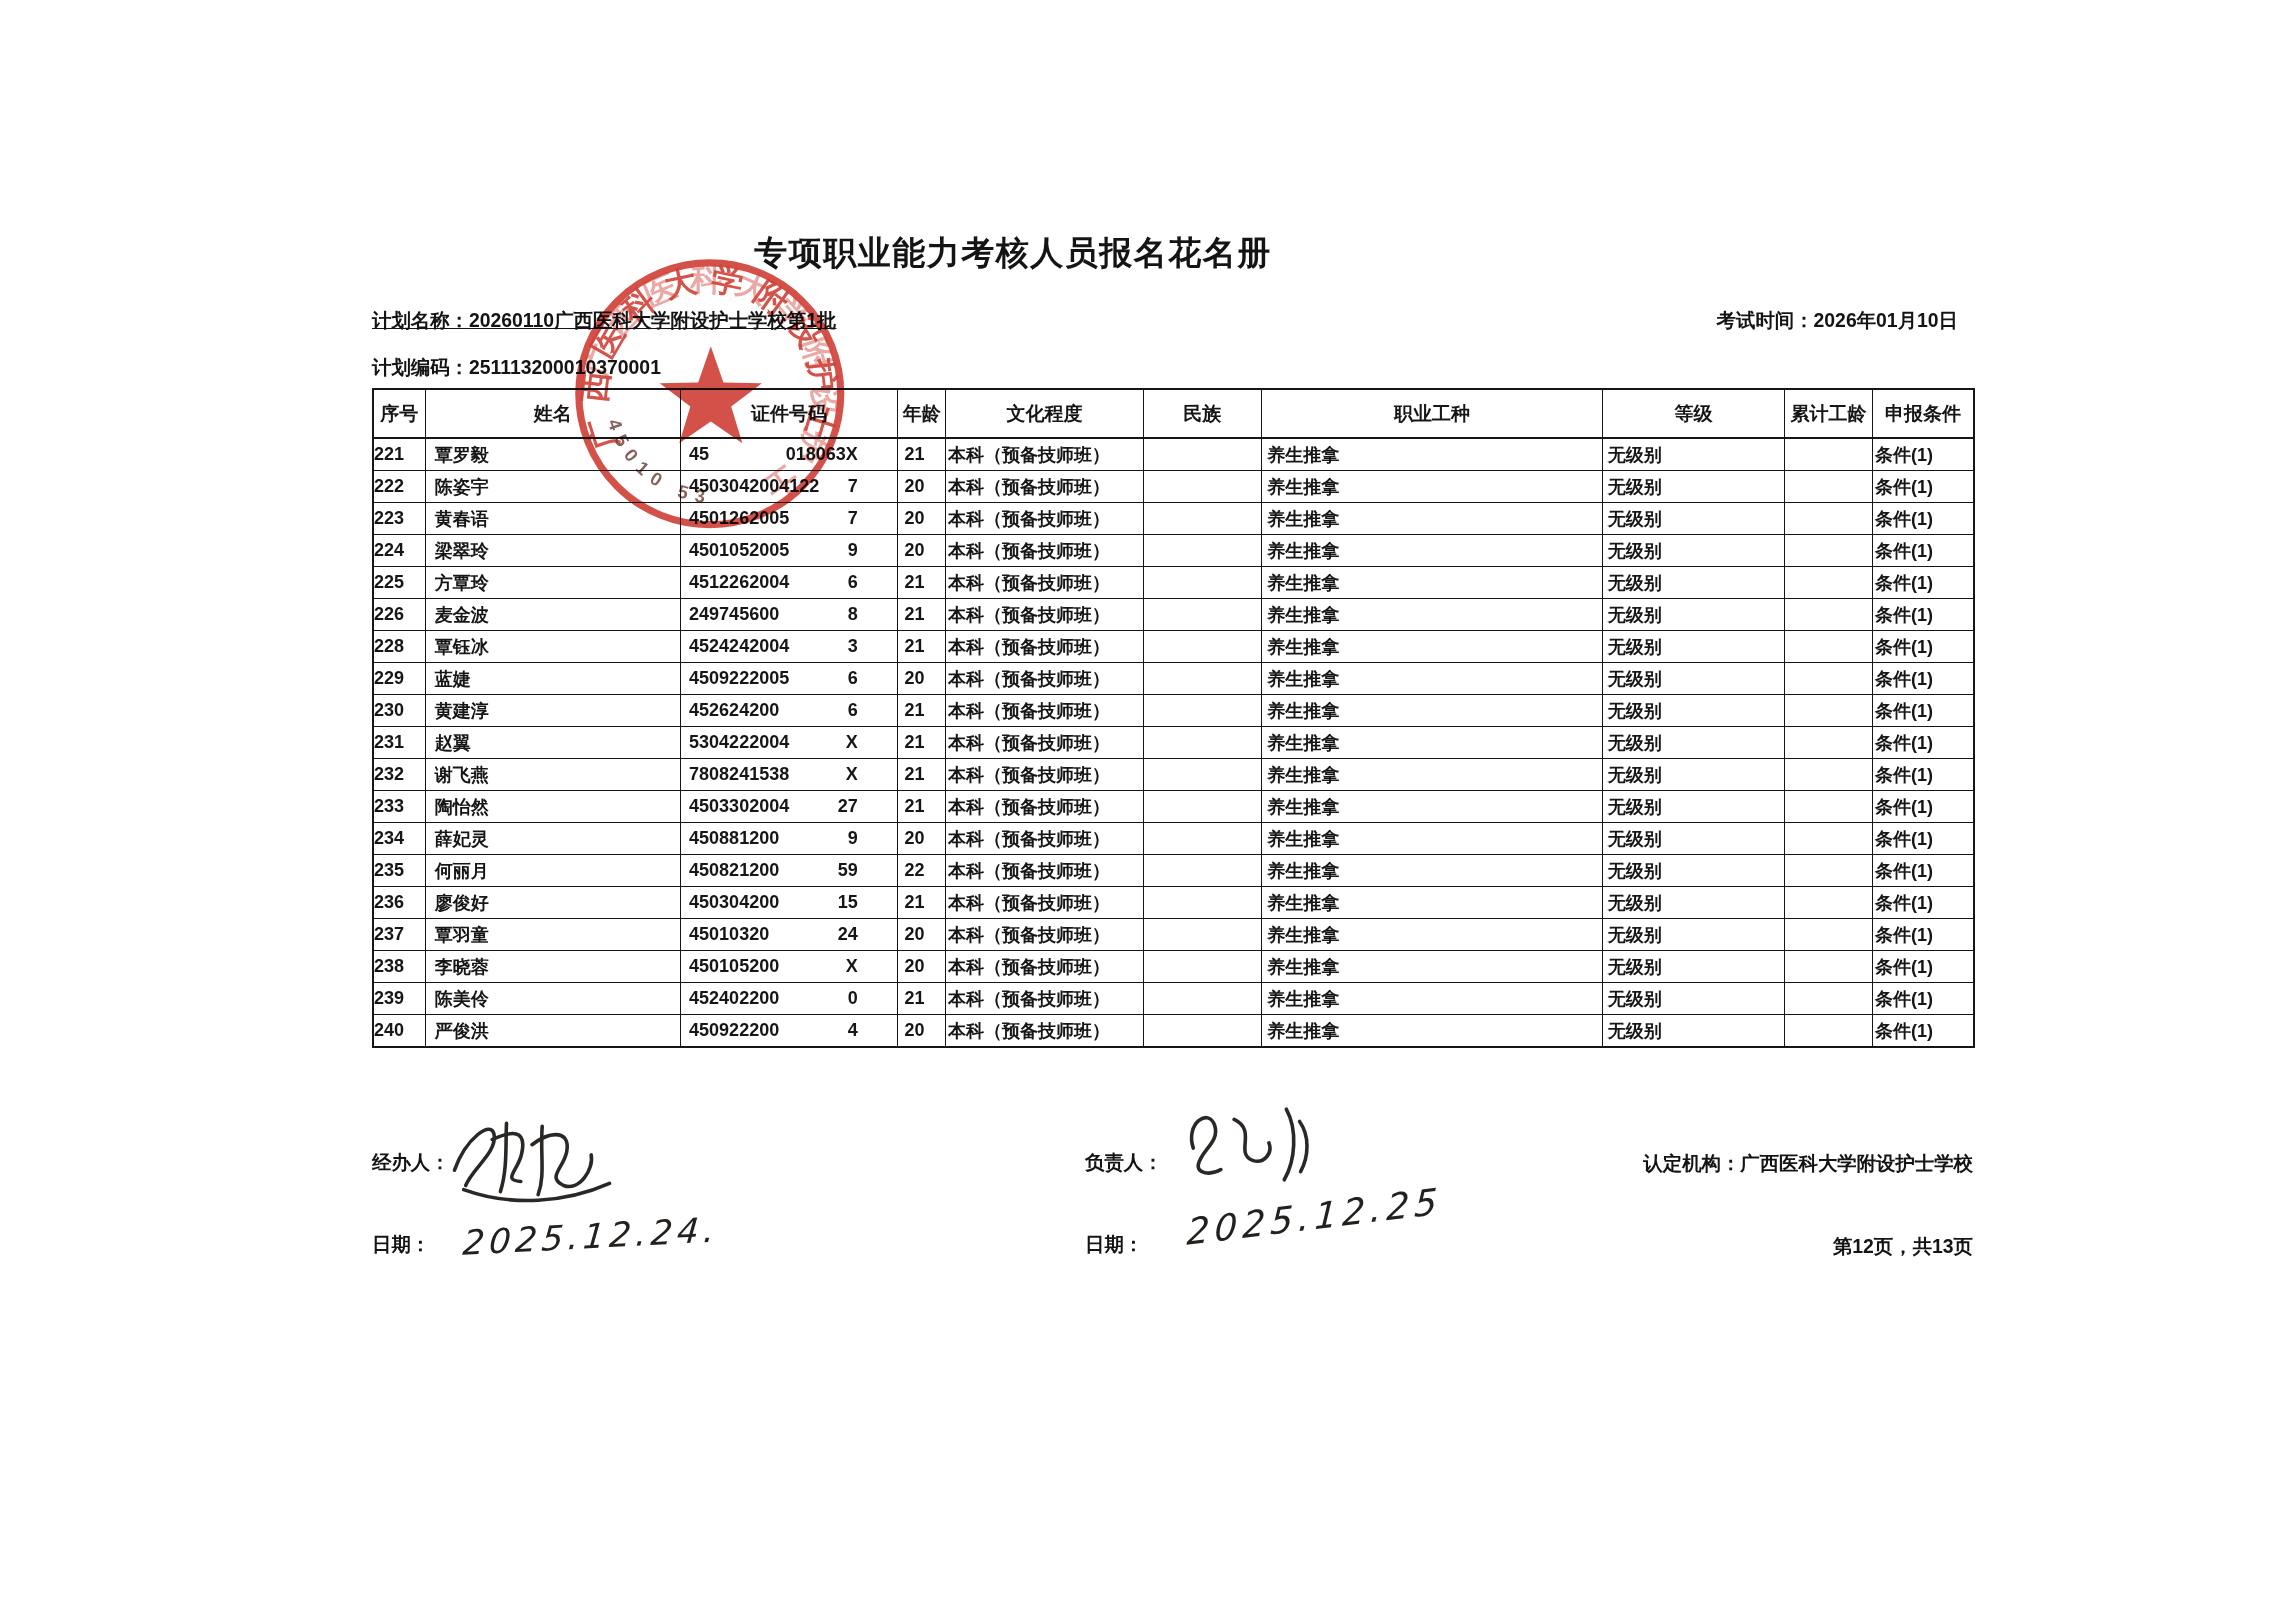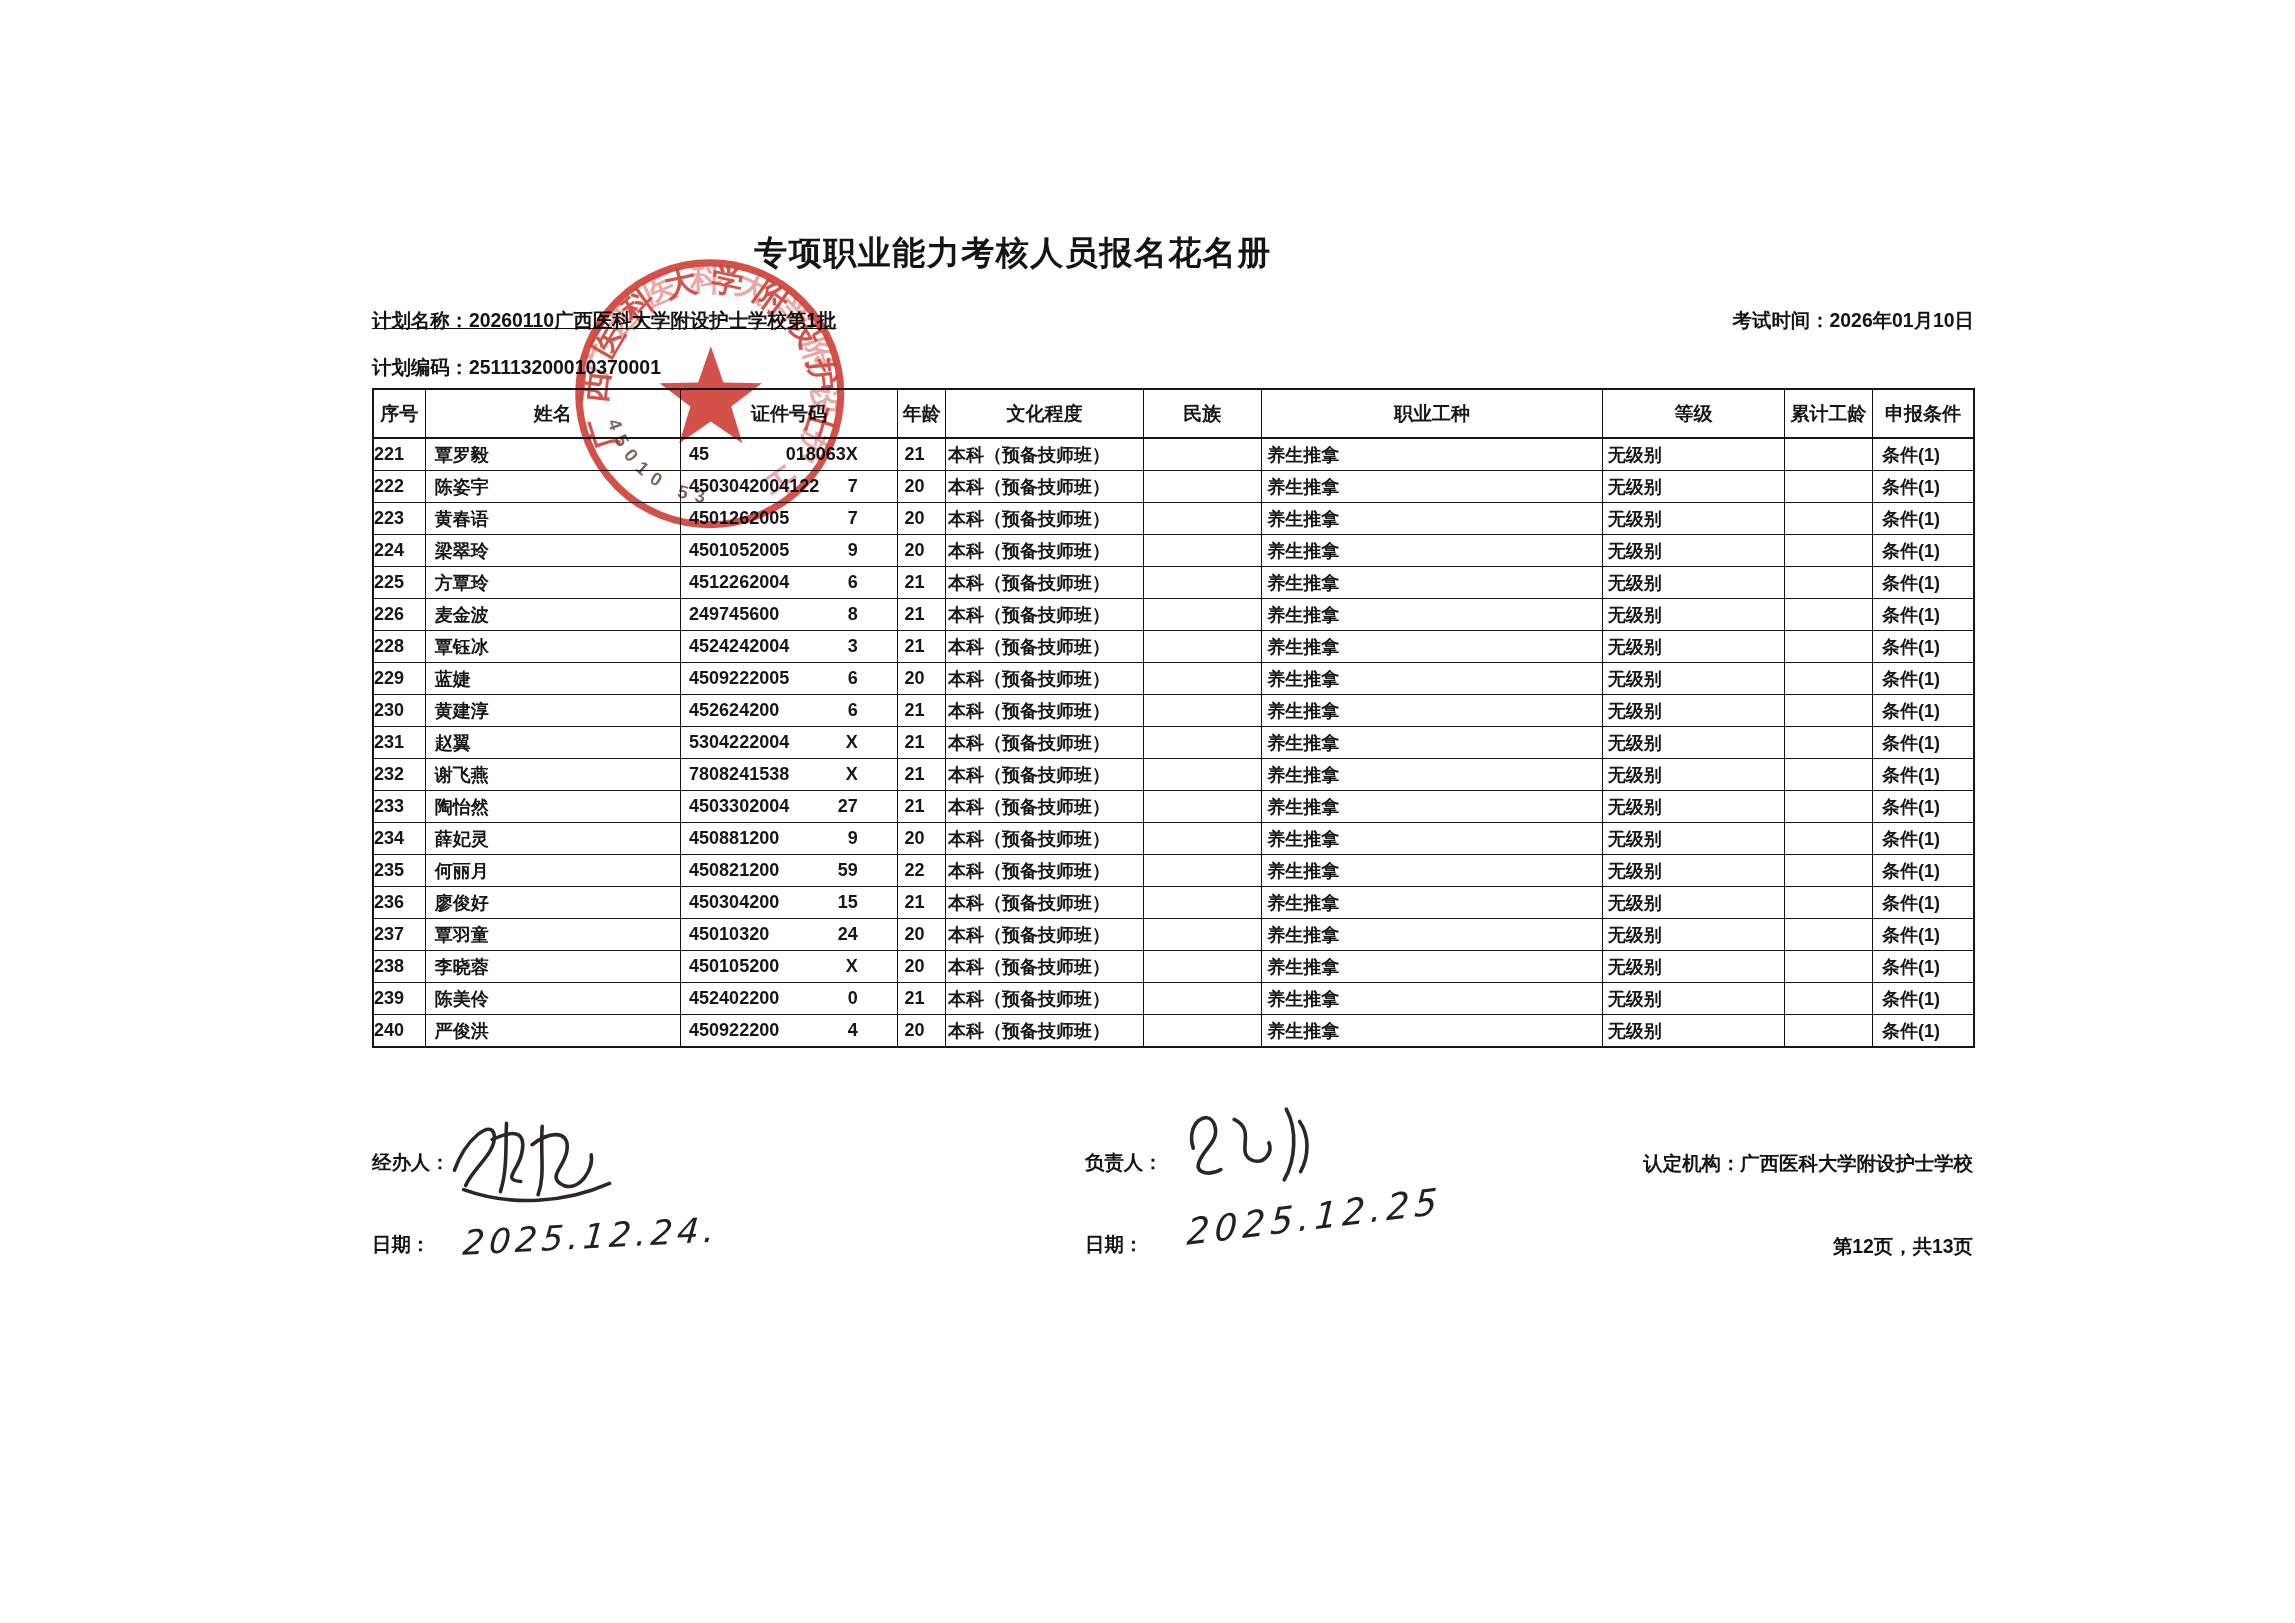--- a/index.html
+++ b/index.html
@@ -11,42 +11,42 @@
   }
   .sheet{position:absolute;inset:0;background:#ffffff;}
 
   
   .doc-title{
     position:absolute;left:0;top:231px;width:2026px;
     text-align:center;font-size:33px;font-weight:700;letter-spacing:1.5px;
   }
   .meta{position:absolute;font-size:19.4px;font-weight:700;white-space:nowrap;}
   .meta-plan-name{left:372px;top:307px;text-decoration:underline;}
-  .meta-exam-time{right:321px;top:307px;text-align:left;margin-left:38px;}
+  .meta-exam-time{right:337px;top:307px;text-align:left;margin-left:38px;}
   .meta-plan-code{left:372px;top:354px;}
 
   
   .roster{
     position:absolute;left:372px;top:388px;width:1603px;
     border-collapse:collapse;table-layout:fixed;
     border:2px solid #161616;
   }
   .roster th,.roster td{
     border:1.5px solid #161616;
     font-weight:700;color:#161616;
     overflow:hidden;white-space:nowrap;
   }
   .roster th{height:45px;font-size:19px;text-align:center;border-bottom-width:2.6px;}
   .roster td{height:31px;font-size:18px;padding:0;}
   td.c-seq{text-align:left;}
   td.c-name{padding-left:9.2px;text-align:left;}
   td.c-age{text-align:right;padding-right:21px;}
   td.c-edu{padding-left:1.5px;text-align:left;}
   td.c-occ,td.c-level{padding-left:5.1px;text-align:left;}
-  td.c-cond{padding-left:9px;text-align:left;}
+  td.c-cond{padding-left:2px;text-align:left;}
   td.c-id .idwrap{display:flex;align-items:center;padding-left:8.2px;padding-right:20.4px;}
   td.c-id .id-gap{flex:1;min-width:20.4px;}
   td.c-id .id-suffix{margin-right:10%;}
 
   
   .stamp{
     position:absolute;left:565px;top:249px;width:289px;height:289px;
     mix-blend-mode:multiply;opacity:.88;pointer-events:none;
   }
 

